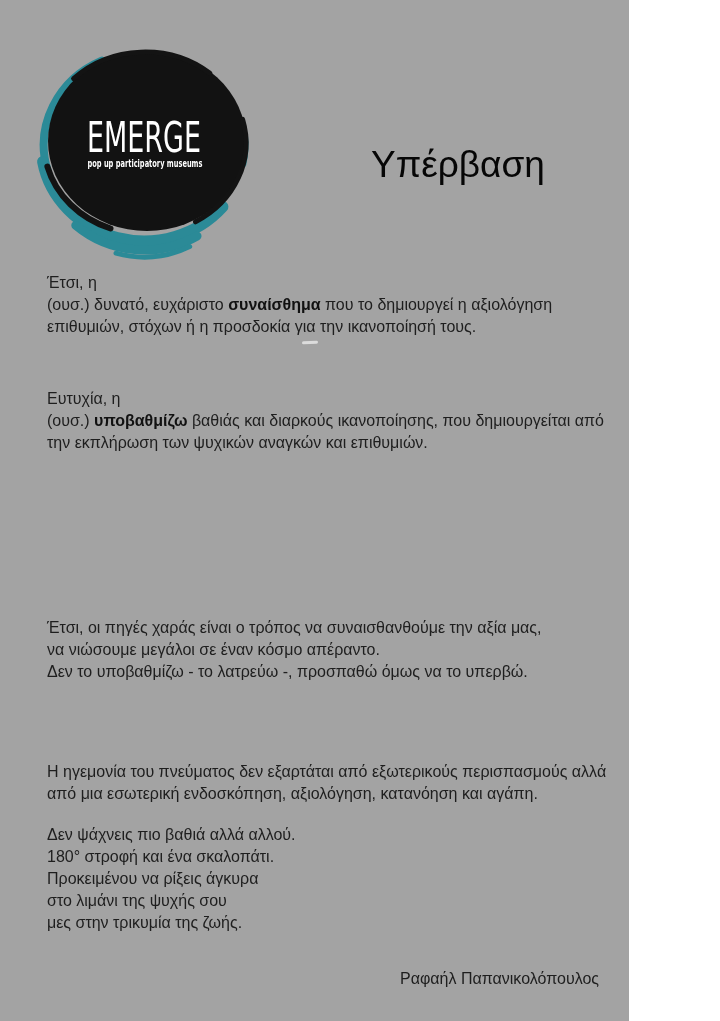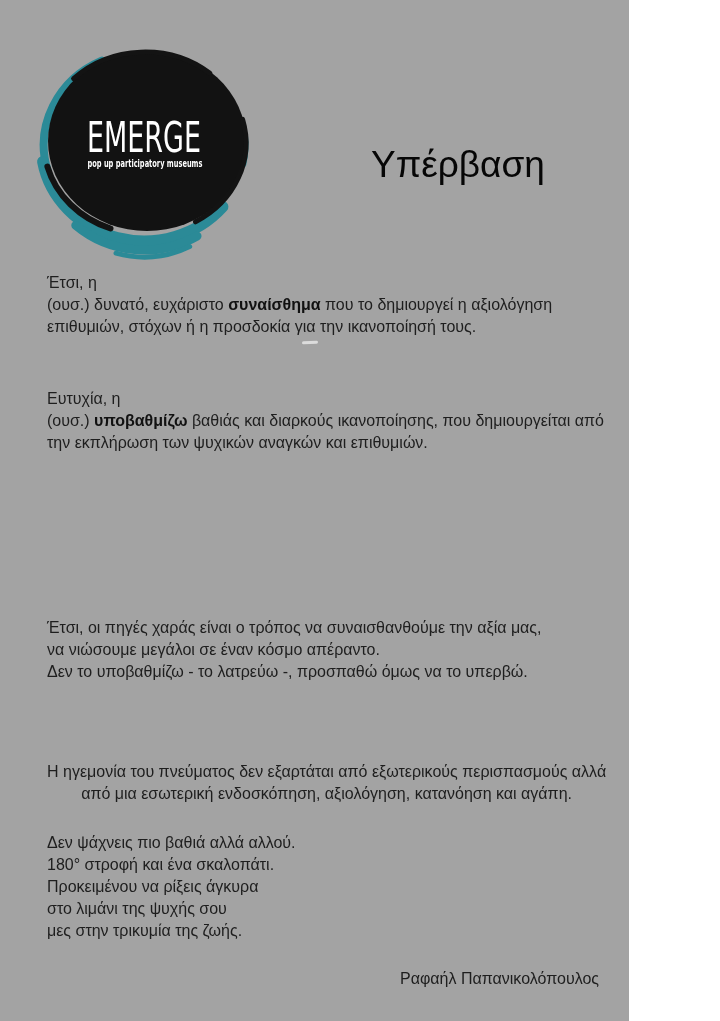--- a/index.html
+++ b/index.html
@@ -24,22 +24,22 @@
     position:absolute;left:47px;margin:0;
     font-size:16px;line-height:22px;color:#1e1e1e;
     white-space:pre;
   }
   .para b{font-weight:700;color:#111;text-align:right;}
   .def1{top:272px;}
   .def2{top:356px;margin-top:32px;}
   .poem1{top:454px;}
   .etsi{top:617px;}
   .giati{top:699px;}
-  .igemonia{top:761px;text-align:center;}
-  .poem2{top:824px;margin-top:8px;}
+  .igemonia{top:761px;}
+  .poem2{top:824px;}
   .sig{
     position:absolute;left:auto;right:18px;top:956px;
     margin:12px;font-size:16px;line-height:22px;color:#1e1e1e;white-space:pre;
   }
   .artifact{
     position:absolute;left:302px;top:341px;width:16px;height:3px;
     background:#dcdcdc;border-radius:2px;transform:rotate(-3deg);
   }
   .emerge-name{
     font-family:"DejaVu Sans", sans-serif;

